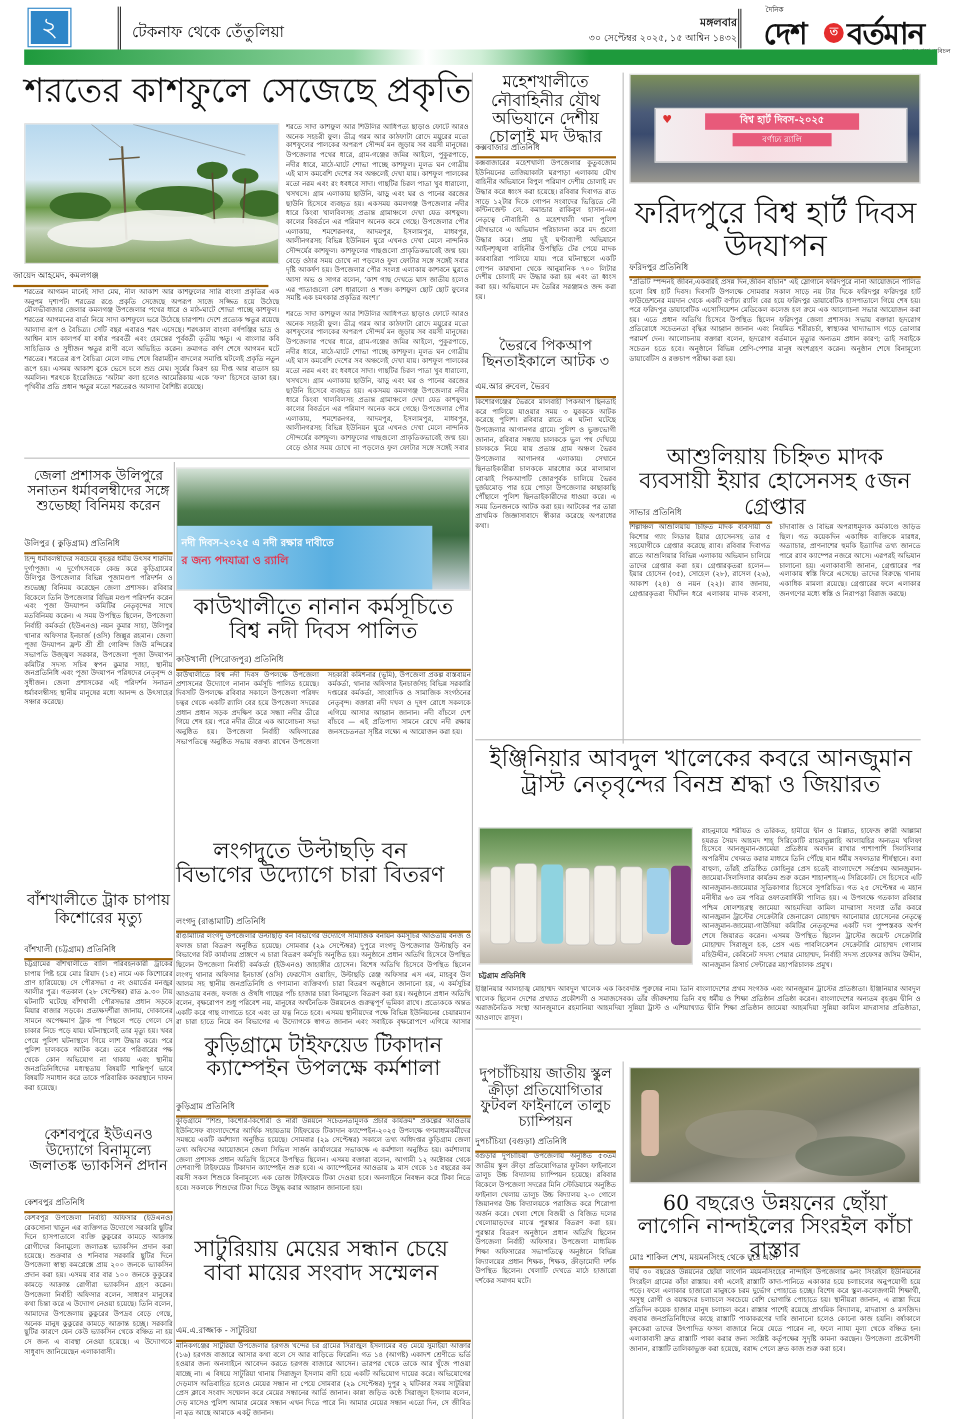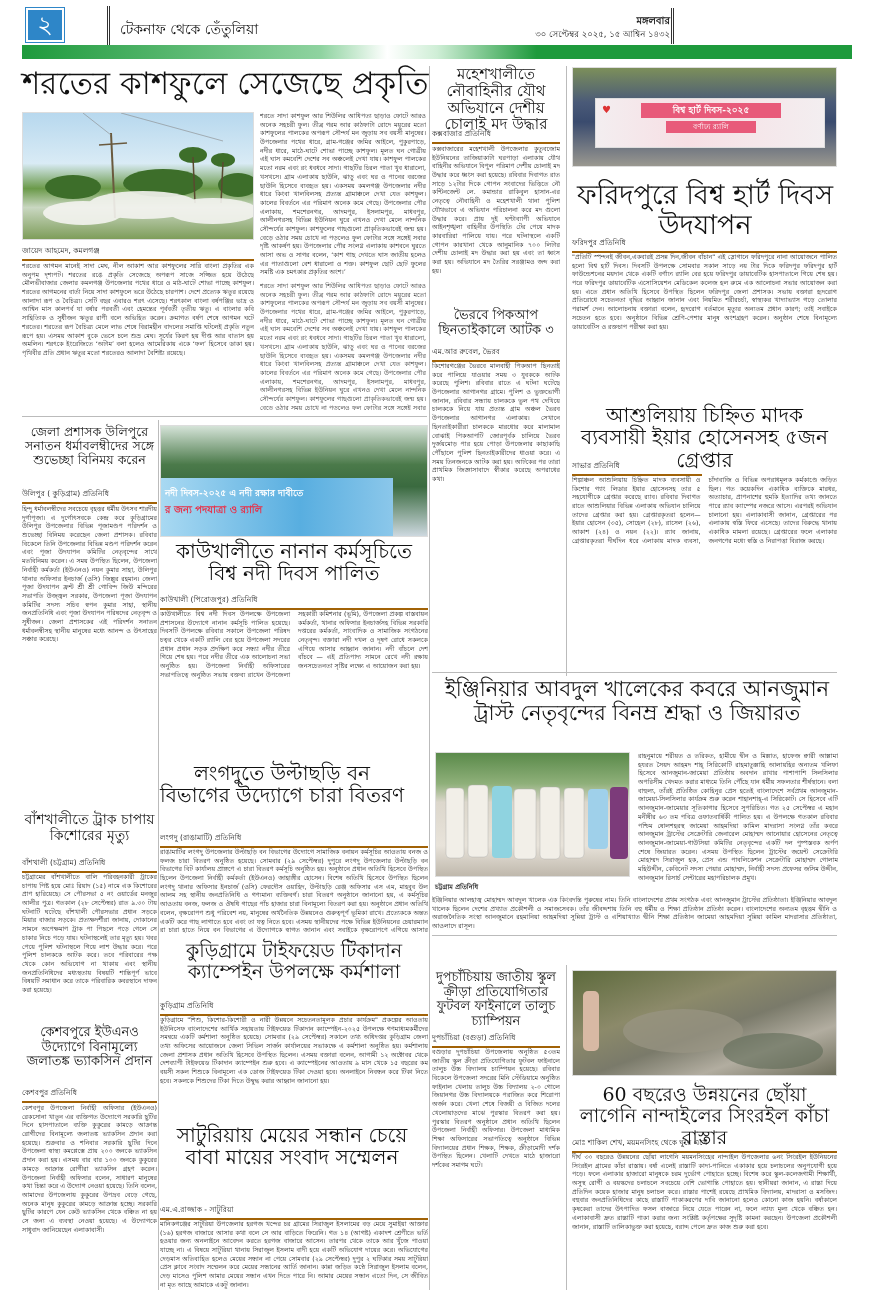--- a/index.html
+++ b/index.html
@@ -21,20 +21,30 @@
   <div class="abs" style="left:26px;top:8px;width:38px;height:34px;background:#2e86c8;border:2px solid #fff;outline:1px solid #2e86c8;color:#fff;font-size:24px;text-align:center;line-height:30px;font-family:'DejaVu Serif',serif">
     <span>২</span>
   </div>
   <div class="abs" style="left:107px;top:6px;width:3px;height:40px;border-left:1px solid #333;border-right:1px solid #333"></div>
   <div class="abs" style="left:120px;top:18px;font-size:14px;font-family:'DejaVu Serif',serif;color:#111">টেকনাফ থেকে তেঁতুলিয়া</div>
 
   <div class="abs" style="right:200px;top:13px;font-size:10px;font-weight:bold;text-align:center;color:#222">মঙ্গলবার</div>
   <div class="abs" style="right:200px;top:28px;font-size:8.5px;text-align:right;color:#222">৩০ সেপ্টেম্বর ২০২৫, ১৫ আশ্বিন ১৪৩২</div>
   <div class="abs" style="left:671px;top:8px;width:3px;height:36px;border-left:1px solid #333;border-right:1px solid #333"></div>
 
+  <div class="abs" style="left:680px;top:4px;width:180px;height:50px">
+    <span class="abs" style="left:16px;top:0;font-size:6.5px;color:#222">দৈনিক</span>
+    <span class="abs" style="left:14px;top:6px;font-size:27px;font-weight:bold;color:#111;font-family:'DejaVu Serif',serif;letter-spacing:-1px">দেশ</span>
+    <span class="abs" style="left:69px;top:17px;width:18px;height:18px;border-radius:50%;background:#e52d2d;color:#fff;font-size:10px;text-align:center;line-height:18px;font-weight:bold">
+      <span>ত</span>
+    </span>
+    <span class="abs" style="left:90px;top:6px;font-size:27px;font-weight:bold;color:#111;font-family:'DejaVu Serif',serif;letter-spacing:-1px">বর্তমান</span>
+    <span class="abs" style="left:20px;top:43px;width:118px;height:1px;background:#444"></span>
+    <span class="abs" style="left:140px;top:39px;font-size:5.5px;color:#222;white-space:nowrap">সত্যের পথে অবিচল</span>
+  </div>
 
   <div class="abs" style="left:22px;top:45px;width:830px;height:14px;background:linear-gradient(90deg,#1e9a3c 0%,#8fd3a0 36%,#ffffff 44%,#cfeed6 50%,#1e9a3c 62%,#1e9a3c 100%)"></div>
 </div>
 
 <div class="abs hl" style="left:22px;top:66px;width:405px;font-size:31px;white-space:nowrap">শরতের কাশফুলে সেজেছে প্রকৃতি</div>
 <div class="abs img" style="left:22px;top:112px;width:232px;height:128px;background:linear-gradient(180deg,#b7d8ee 0%,#d9ebf5 40%,#6b9a4a 60%,#c9d7c1 75%,#7e9d5a 100%)">
   <svg width="232" height="128">
     <line x1="88" y1="20" x2="92" y2="105" stroke="#6a5a3e" stroke-width="2"></line>
     <line x1="76" y1="32" x2="104" y2="30" stroke="#6a5a3e" stroke-width="1.5"></line>
     <line x1="98" y1="0" x2="200" y2="28" stroke="#888" stroke-width=".6"></line>
@@ -49,21 +59,21 @@
     <line x1="170" y1="44" x2="172" y2="90" stroke="#5a4a30" stroke-width="1.5"></line>
     <line x1="200" y1="49" x2="198" y2="90" stroke="#5a4a30" stroke-width="1.5"></line>
     <g fill="#f4f4f0" opacity=".9">
         <ellipse cx="120" cy="92" rx="55" ry="14"></ellipse>
         <ellipse cx="60" cy="100" rx="40" ry="12"></ellipse>
         <ellipse cx="190" cy="98" rx="45" ry="13"></ellipse>
       </g>
   </svg>
 </div>
 <div class="abs body" style="left:260px;top:112px;width:166px;height:170px">শরতে সাদা কাশফুল আর শিউলির আধিপত্য ছাড়াও ফোটে আরও অনেক সহচরী ফুল। তীব্র গরম আর কাঠফাটা রোদে ময়ূরের মতো কাশফুলের পালকের অপরূপ সৌন্দর্য মন জুড়ায় সব বয়সী মানুষের। উপজেলার পথের ধারে, গ্রাম-গঞ্জের জমির আইলে, পুকুরপাড়ে, নদীর ধারে, মাঠে-ঘাটে শোভা পাচ্ছে কাশফুল। মূলত ঘন গোত্রীয় এই ঘাস কমবেশি দেশের সব অঞ্চলেই দেখা যায়। কাশফুল পালকের মতো নরম এবং রং ধবধবে সাদা। গাছটির চিরল পাতা খুব ধারালো, খসখসে। গ্রাম এলাকায় ছাউনি, ঝাড়ু এবং ঘর ও পানের বরজের ছাউনি হিসেবে ব্যবহৃত হয়। একসময় কমলগঞ্জ উপজেলার নদীর ধারে কিংবা খালবিলসহ প্রত্যন্ত গ্রামাঞ্চলে দেখা যেত কাশফুল। কালের বিবর্তনে এর পরিমাণ অনেক কমে গেছে। উপজেলার পৌর এলাকায়, শমশেরনগর, আদমপুর, ইসলামপুর, মাধবপুর, আলীনগরসহ বিভিন্ন ইউনিয়ন ঘুরে এখনও দেখা মেলে নান্দনিক সৌন্দর্যের কাশফুল। কাশফুলের গাছগুলো প্রাকৃতিকভাবেই জন্ম হয়। বেড়ে ওঠার সময় চোখে না পড়লেও ফুল ফোটার সঙ্গে সঙ্গেই সবার দৃষ্টি আকর্ষণ হয়। উপজেলার পৌর সংলগ্ন এলাকায় কাশবনে ঘুরতে আসা অভ ও সাগর বলেন, ‘কাশ গাছ দেখতে ঘাস জাতীয় হলেও এর পাতাগুলো বেশ ধারালো ও শক্ত। কাশফুল ছোট ছোট ফুলের সমষ্টি এক চমৎকার প্রকৃতির অংশ।’</div>
-<div class="abs by" style="left:22px;top:245px;width:232px">জায়েদ আহমেদ, কমলগঞ্জ</div>
+<div class="abs by" style="left:12px;top:245px;width:232px">জায়েদ আহমেদ, কমলগঞ্জ</div>
 <div class="abs body" style="left:22px;top:262px;width:232px;height:148px">শরতের আগমন মানেই সাদা মেঘ, নীল আকাশ আর কাশফুলের সারি বাংলা প্রকৃতির এক অনুপম দৃশ্যপট। শরতের রঙে প্রকৃতি সেজেছে অপরূপ সাজে সজ্জিত হয়ে উঠেছে মৌলভীবাজার জেলার কমলগঞ্জ উপজেলার পথের ধারে ও মাঠ-ঘাটে শোভা পাচ্ছে কাশফুল। শরতের আগমনের বার্তা নিয়ে সাদা কাশফুলে ভরে উঠেছে চারপাশ। দেশে প্রত্যেক ঋতুর রয়েছে আলাদা রূপ ও বৈচিত্র্য। সেটি বছর এবারও শরৎ এসেছে। শরৎকাল বাংলা বর্ষপঞ্জির ভাদ্র ও আশ্বিন মাস কালপর্ব যা বর্ষার পরবর্তী এবং হেমন্তের পূর্ববর্তী তৃতীয় ঋতু। এ বাংলার কবি সাহিত্যিক ও সুধীজন ঋতুর রাণী বলে অভিহিত করেন। ক্রমাগত বর্ষণ শেষে আগমন ঘটে শরতের। শরতের রূপ বৈচিত্র্য মেলে লাভ শেষে বিরামহীন বাদলের সমাপ্তি ঘটলেই প্রকৃতি নতুন রূপে হয়। এসময় আকাশ বুকে ভেসে চলে শুভ্র মেঘ। সূর্যের কিরণ হয় দীপ্ত আর বাতাস হয় অমলিন। শরৎকে ইংরেজিতে ‘অটাম’ বলা হলেও আমেরিকায় একে ‘ফল’ হিসেবে ডাকা হয়। পৃথিবীর প্রতি প্রধান ঋতুর মতো শরতেরও আলাদা বৈশিষ্ট্য রয়েছে।</div>
 <div class="abs body" style="left:260px;top:282px;width:166px;height:128px;opacity:.95">শরতে সাদা কাশফুল আর শিউলির আধিপত্য ছাড়াও ফোটে আরও অনেক সহচরী ফুল। তীব্র গরম আর কাঠফাটা রোদে ময়ূরের মতো কাশফুলের পালকের অপরূপ সৌন্দর্য মন জুড়ায় সব বয়সী মানুষের। উপজেলার পথের ধারে, গ্রাম-গঞ্জের জমির আইলে, পুকুরপাড়ে, নদীর ধারে, মাঠে-ঘাটে শোভা পাচ্ছে কাশফুল। মূলত ঘন গোত্রীয় এই ঘাস কমবেশি দেশের সব অঞ্চলেই দেখা যায়। কাশফুল পালকের মতো নরম এবং রং ধবধবে সাদা। গাছটির চিরল পাতা খুব ধারালো, খসখসে। গ্রাম এলাকায় ছাউনি, ঝাড়ু এবং ঘর ও পানের বরজের ছাউনি হিসেবে ব্যবহৃত হয়। একসময় কমলগঞ্জ উপজেলার নদীর ধারে কিংবা খালবিলসহ প্রত্যন্ত গ্রামাঞ্চলে দেখা যেত কাশফুল। কালের বিবর্তনে এর পরিমাণ অনেক কমে গেছে। উপজেলার পৌর এলাকায়, শমশেরনগর, আদমপুর, ইসলামপুর, মাধবপুর, আলীনগরসহ বিভিন্ন ইউনিয়ন ঘুরে এখনও দেখা মেলে নান্দনিক সৌন্দর্যের কাশফুল। কাশফুলের গাছগুলো প্রাকৃতিকভাবেই জন্ম হয়। বেড়ে ওঠার সময় চোখে না পড়লেও ফুল ফোটার সঙ্গে সঙ্গেই সবার দৃষ্টি আকর্ষণ হয়। উপজেলার পৌর সংলগ্ন এলাকায় কাশবনে ঘুরতে আসা অভ ও সাগর বলেন, ‘কাশ গাছ দেখতে ঘাস জাতীয় হলেও এর পাতাগুলো বেশ ধারালো ও শক্ত। কাশফুল ছোট ছোট ফুলের সমষ্টি এক চমৎকার প্রকৃতির অংশ।’</div>
 
 <div class="abs hl" style="left:432px;top:66px;width:128px;font-size:15px">মহেশখালীতে নৌবাহিনীর যৌথ অভিযানে দেশীয় চোলাই মদ উদ্ধার</div>
 <div class="abs by" style="left:432px;top:128px;width:128px">কক্সবাজার প্রতিনিধি</div>
 <div class="abs body" style="left:432px;top:145px;width:128px;height:160px">কক্সবাজারের মহেশখালী উপজেলার কুতুবজোম ইউনিয়নের তাজিয়াকাটা ঘরপাড়া এলাকায় যৌথ বাহিনীর অভিযানে বিপুল পরিমাণ দেশীয় চোলাই মদ উদ্ধার করে ধ্বংস করা হয়েছে। রবিবার দিবাগত রাত সাড়ে ১২টার দিকে গোপন সংবাদের ভিত্তিতে নৌ কন্টিনজেন্ট লে. কমান্ডার রাকিবুল হাসান-এর নেতৃত্বে নৌবাহিনী ও মহেশখালী থানা পুলিশ যৌথভাবে এ অভিযান পরিচালনা করে মদ গুলো উদ্ধার করে। প্রায় দুই ঘণ্টাব্যাপী অভিযানে আইনশৃঙ্খলা বাহিনীর উপস্থিতি টের পেয়ে মাদক কারবারিরা পালিয়ে যায়। পরে ঘটনাস্থলে একটি গোপন কারখানা থেকে আনুমানিক ৭০০ লিটার দেশীয় চোলাই মদ উদ্ধার করা হয় এবং তা ধ্বংস করা হয়। অভিযানে মদ তৈরির সরঞ্জামও জব্দ করা হয়।</div>
 
 <div class="abs img" style="left:572px;top:67px;width:265px;height:100px;background:linear-gradient(180deg,#7c8f5a 0%,#4a5a78 35%,#3a4b6e 55%,#9a9890 100%)">
   <div class="abs" style="left:22px;top:30px;width:230px;height:50px;background:linear-gradient(90deg,#f3eef0 0%,#f7dfe4 40%,#f3eef0 100%);border:1px solid #ddd">
     <div class="abs" style="left:45px;top:4px;width:140px;height:15px;background:#e85a7a;color:#fff;font-size:9px;text-align:center;line-height:15px;font-weight:bold">বিশ্ব হার্ট দিবস-২০২৫</div>

